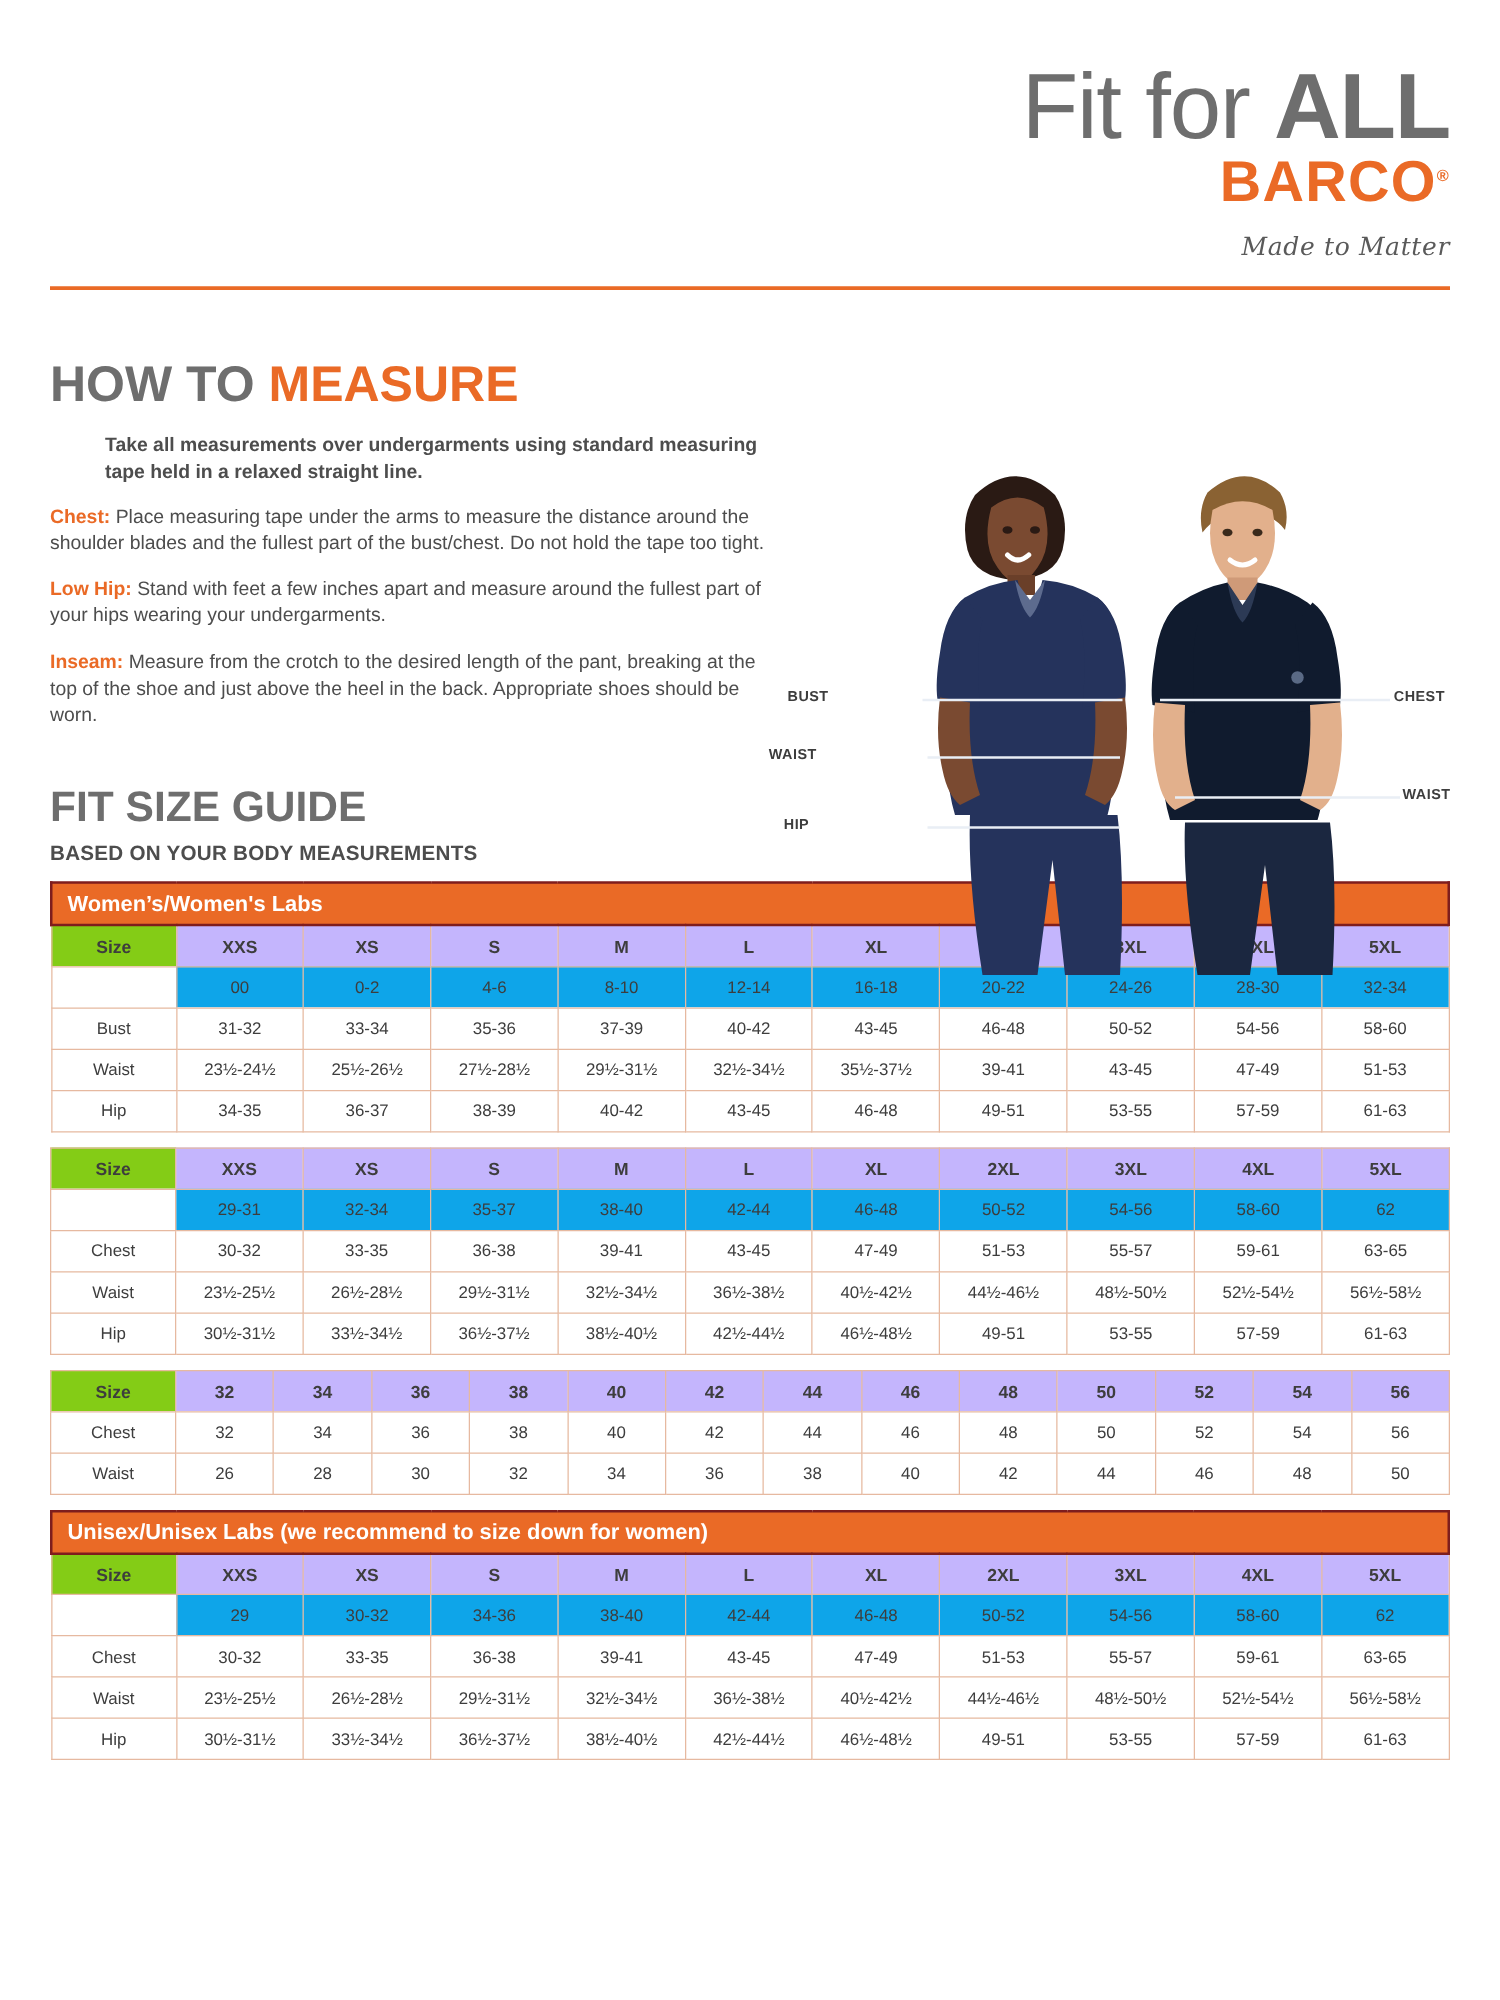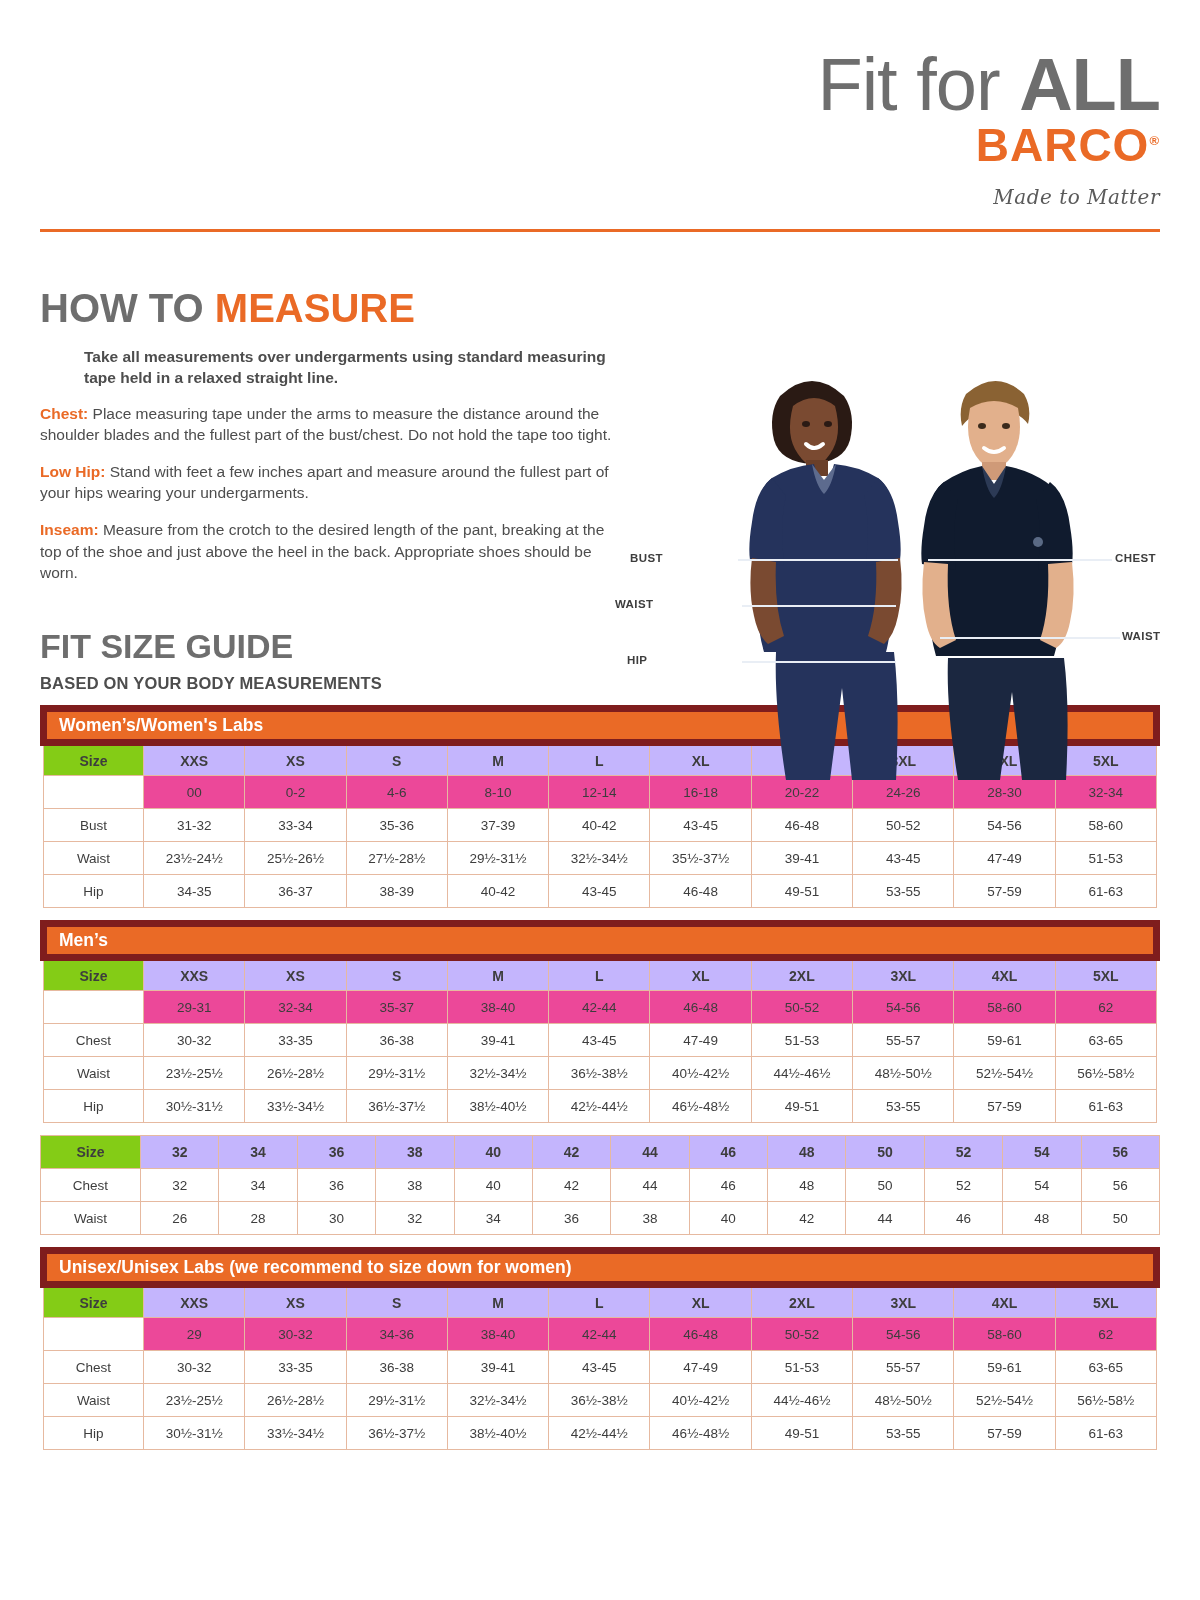--- a/index.html
+++ b/index.html
@@ -79,29 +79,29 @@
     width:1120px; border-collapse:collapse; margin-top:12px;
     table-layout:fixed;
   }
   table.size td, table.size th {
     border:1px solid #e6b9a0;
     font-size:13.5px; color:#3d3d3d; text-align:center; height:33px;
     font-weight:400; padding:0 2px;
   }
   tr.band td {
     background:#ea6a26; color:#ffffff; font-size:17.5px; font-weight:700;
-    text-align:left; padding-left:12px; border:7px solid #7f1d1d; height:34px;
+    text-align:left; padding-left:12px; border:2px solid #7f1d1d; height:34px;
   }
   td.rowlabel {
     text-align:left; padding-left:10px; background:#ffffff; color:#3d3d3d;
     font-size:13.5px;
   }
   tr.hdr td { background:#c4b5fd; font-weight:700; font-size:14px; }
   tr.hdr td.rowlabel { background:#84cc16; font-weight:700; }
-  tr.numrow td { background:#ec4899; }
+  tr.numrow td { background:#0ea5e9; }
   tr.numrow td.rowlabel { background:#ffffff; }
   tr.datarow td { background:#ffffff; }
   .c-first { width:100px; }
 </style>
 </head>
 <body>
 
 <div class="page">
 
   <div class="header">
@@ -300,23 +300,20 @@
             <col>
             <col>
             <col>
             <col>
             <col>
             <col>
             <col>
             <col>
           </colgroup>
           <tbody>
-            <tr class="band">
-              <td colspan="11">Men’s</td>
-            </tr>
             <tr class="hdr">
               <td class="rowlabel">Size</td>
               <td>XXS</td>
               <td>XS</td>
               <td>S</td>
               <td>M</td>
               <td>L</td>
               <td>XL</td>
               <td>2XL</td>
               <td>3XL</td>

